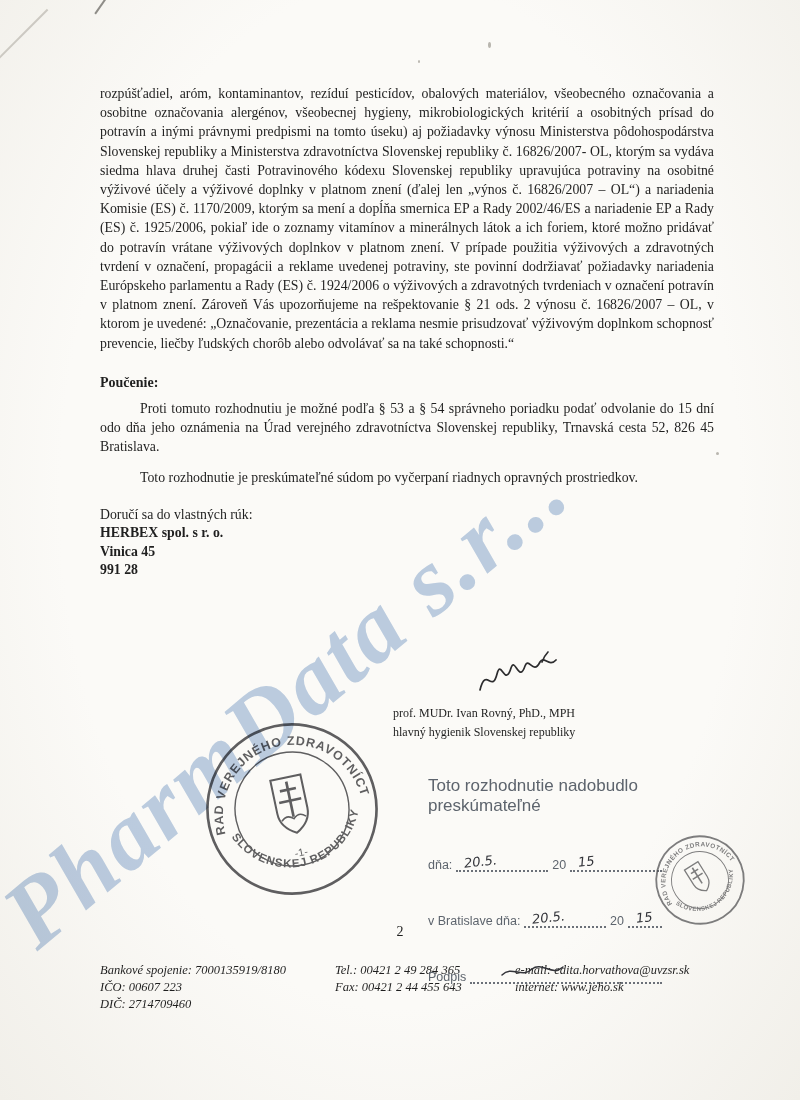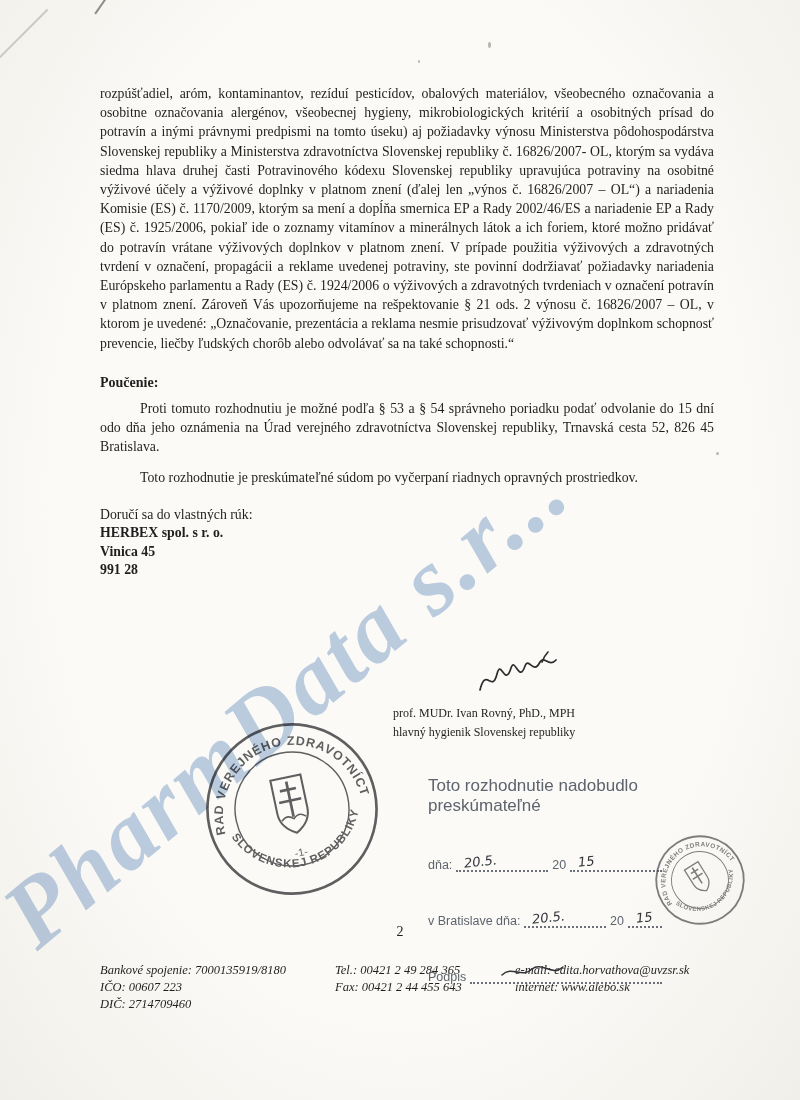--- a/index.html
+++ b/index.html
@@ -195,15 +195,15 @@
     <div>Bankové spojenie: 7000135919/8180</div>
     <div>IČO: 00607 223</div>
     <div>DIČ: 2714709460</div>
   </div>
   <div class="col2">
     <div>Tel.: 00421 2 49 284 365</div>
     <div>Fax: 00421 2 44 455 643</div>
   </div>
   <div class="col3">
     <div>e-mail: edita.horvathova@uvzsr.sk</div>
-    <div>internet: www.alebo.sk</div>
+    <div>internet: www.jeho.sk</div>
   </div>
 </div>
 
 </body></html>

